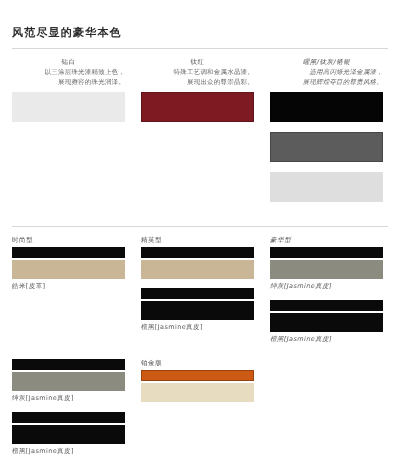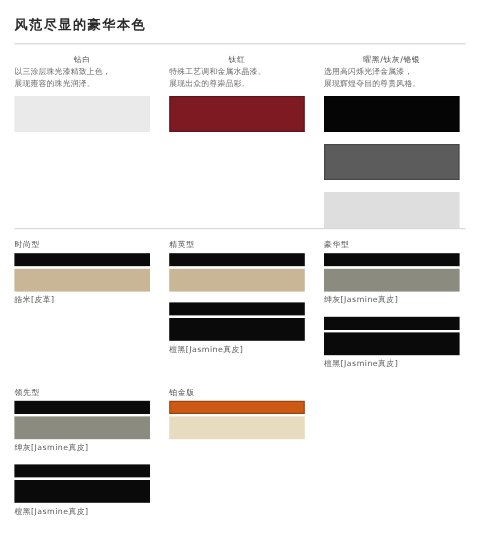--- a/index.html
+++ b/index.html
@@ -18,21 +18,21 @@
 
   .page {
     width: 400px;
     height: 459px;
     position: relative;
     box-sizing: border-box;
   }
 
   
   .section {
-    padding: 0 12px;
+    padding: 12px 12px;
     box-sizing: border-box;
   }
   .section-title {
     font-size: 11px;
     font-weight: bold;
     color: #2b2b2b;
     letter-spacing: 1.2px;
     padding-top: 14px;
     padding-bottom: 8px;
     line-height: 14px;
@@ -47,38 +47,39 @@
   .cols {
     display: flex;
     gap: 0px;
   }
   .col {
     width: 128px;
     box-sizing: border-box;
     padding-right: 15px;
   }
   .col.c2 { margin-left: 1px; }
-  .col.c3 { margin-left: 1px; }
+  .col.c3 { margin-left: 1px; font-style: italic; }
 
   
   .item-title {
     font-size: 6.5px;
     color: #4f4f4f;
     line-height: 9px;
     letter-spacing: 0.5px;
     margin-bottom: 1px;
     white-space: nowrap;
     text-align: center;
   }
   .item-desc {
     font-size: 6.5px;
     color: #6a6a6a;
     line-height: 9.5px;
     letter-spacing: 0.2px;
     margin-bottom: 5px;
+    text-align: right;
   }
   .item-desc div { white-space: nowrap; }
 
   .swatch {
     width: 113px;
     height: 30px;
     display: block;
   }
   .swatch.bordered {
     outline: 1px solid rgba(0,0,0,0.22);
@@ -219,21 +220,20 @@
         </div>
       </div>
 
     </div>
 
     <div class="spacer-6"></div>
 
     <div class="cols">
 
       <div class="col c1">
-        <div class="leather-label">领先型</div>
         <div class="leather-group">
           <div class="leather-stack">
             <div class="stripe top" style="background:#0a0a0a"></div>
             <div class="stripe-sep"></div>
             <div class="stripe bottom" style="background:#8b8b80"></div>
           </div>
           <div class="leather-caption">绅灰[Jasmine真皮]</div>
         </div>
         <div class="leather-group">
           <div class="leather-stack">

